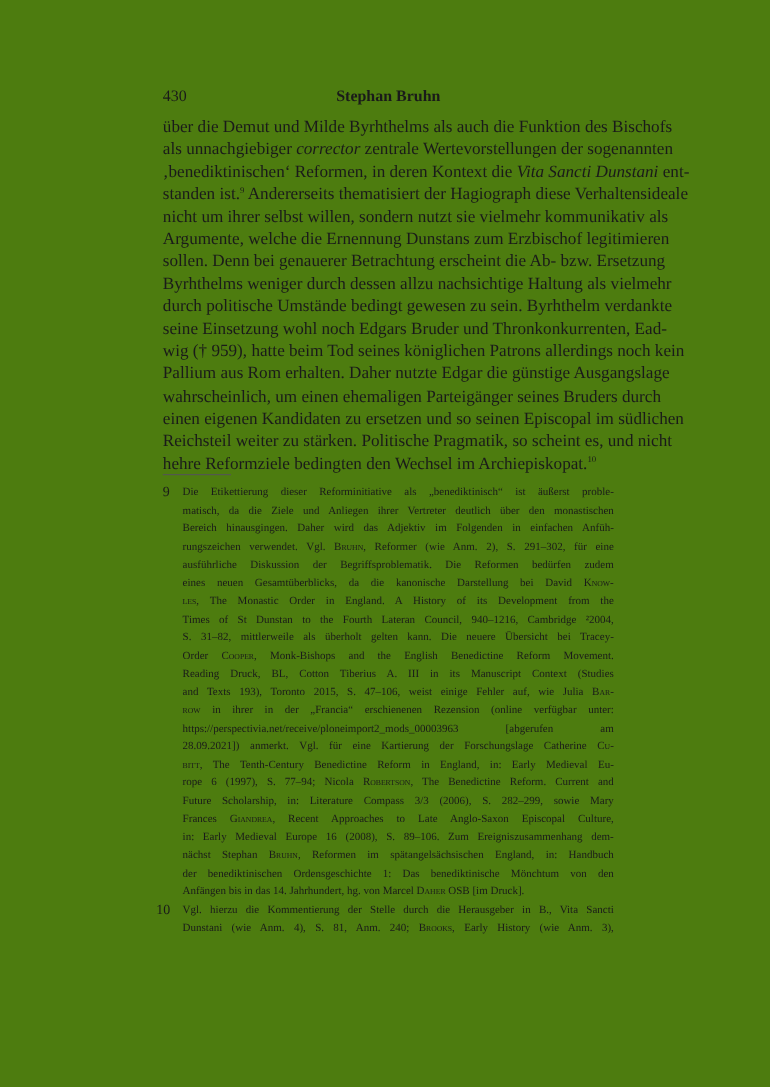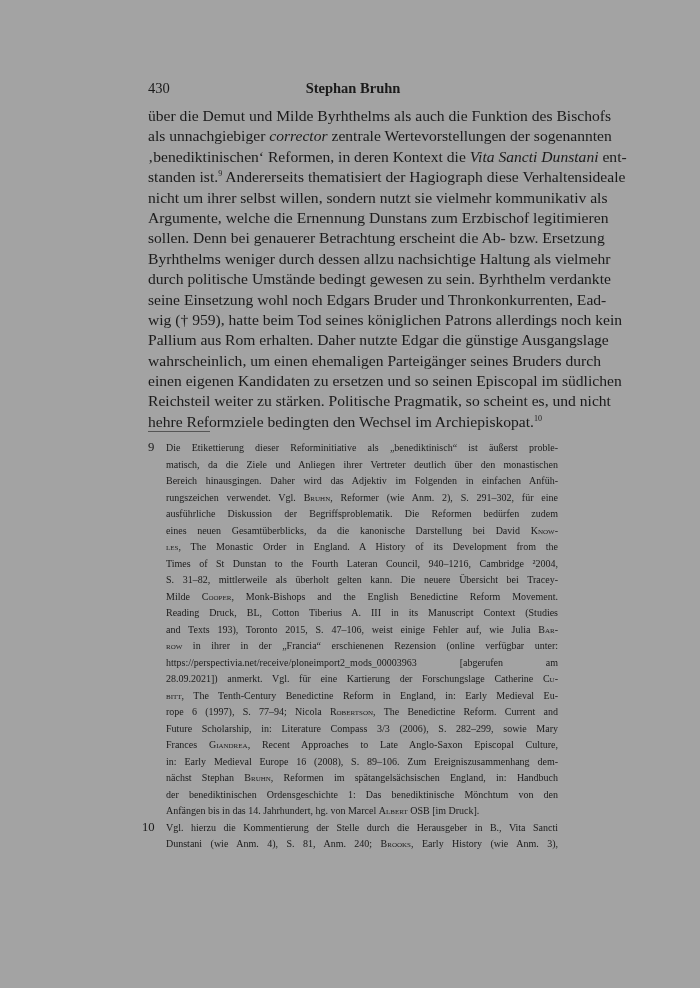--- a/index.html
+++ b/index.html
@@ -1,17 +1,17 @@
 <!DOCTYPE html>
 <html><head>
   <meta charset="utf-8">
   <style>
     html, body { margin: 0; padding: 0; background: #ffffff; }
     body { width: 700px; height: 988px; position: relative; overflow: hidden; }
-    .page { position: absolute; left: 0; top: 0; width: 700px; height: 988px; background: #a3a3a3; color: #1a1a1a; font-family: "Liberation Serif", "DejaVu Serif", serif; }
+    .page { position: absolute; left: 0; top: 0; width: 700px; height: 988px; background: #4d7c0f; color: #1a1a1a; font-family: "Liberation Serif", "DejaVu Serif", serif; }
     .header { position: absolute; top: 80px; left: 148px; width: 410px; height: 20px; font-size: 14.5px; }
     .page-num { position: absolute; left: 0; top: 0; }
     .running-head { position: absolute; left: 0; right: 0; text-align: center; top: 0; font-weight: bold; }
     .body-text { position: absolute; top: 106px; left: 148px; width: 410px; }
     .line { display: block; font-size: 15.6px; line-height: 20.4px; height: 20.4px; white-space: nowrap; text-align: justify; text-align-last: justify; }
     .line.last { text-align-last: left; }
     .fn-rule { position: absolute; top: 431px; left: 148px; width: 62px; height: 1px; background: #555; }
     .footnotes { position: absolute; top: 440px; left: 148px; width: 410px; }
     .fn-line { display: block; font-size: 10px; line-height: 16.5px; height: 16.5px; white-space: nowrap; text-align: justify; text-align-last: justify; padding-left: 18px; }
     .fn-line.last { text-align-last: left; }
@@ -57,34 +57,34 @@
       <span class="fn-num">9</span>
       <span class="fn-line">Die Etikettierung dieser Reforminitiative als „benediktinisch“ ist äußerst proble-</span>
       <span class="fn-line">matisch, da die Ziele und Anliegen ihrer Vertreter deutlich über den monastischen</span>
       <span class="fn-line">Bereich hinausgingen. Daher wird das Adjektiv im Folgenden in einfachen Anfüh-</span>
       <span class="fn-line"><span>rungszeichen verwendet. Vgl. </span><span class="sc">Bruhn</span><span>, Reformer (wie Anm. 2), S. 291–302, für eine</span></span>
       <span class="fn-line">ausführliche Diskussion der Begriffsproblematik. Die Reformen bedürfen zudem</span>
       <span class="fn-line"><span>eines neuen Gesamtüberblicks, da die kanonische Darstellung bei David </span><span class="sc">Know-</span></span>
       <span class="fn-line"><span class="sc">les</span><span>, The Monastic Order in England. A History of its Development from the</span></span>
       <span class="fn-line">Times of St Dunstan to the Fourth Lateran Council, 940–1216, Cambridge ²2004,</span>
       <span class="fn-line">S. 31–82, mittlerweile als überholt gelten kann. Die neuere Übersicht bei Tracey-</span>
-      <span class="fn-line"><span>Milde </span><span class="sc">Cooper</span><span>, Monk-Bishops and the English Benedictine Reform Movement.</span></span>
+      <span class="fn-line"><span>Order </span><span class="sc">Cooper</span><span>, Monk-Bishops and the English Benedictine Reform Movement.</span></span>
       <span class="fn-line">Reading Druck, BL, Cotton Tiberius A. III in its Manuscript Context (Studies</span>
       <span class="fn-line"><span>and Texts 193), Toronto 2015, S. 47–106, weist einige Fehler auf, wie Julia </span><span class="sc">Bar-</span></span>
       <span class="fn-line"><span class="sc">row</span><span> in ihrer in der „Francia“ erschienenen Rezension (online verfügbar unter:</span></span>
       <span class="fn-line">https://perspectivia.net/receive/ploneimport2_mods_00003963 [abgerufen am</span>
       <span class="fn-line"><span>28.09.2021]) anmerkt. Vgl. für eine Kartierung der Forschungslage Catherine </span><span class="sc">Cu-</span></span>
       <span class="fn-line"><span class="sc">bitt</span><span>, The Tenth-Century Benedictine Reform in England, in: Early Medieval Eu-</span></span>
       <span class="fn-line"><span>rope 6 (1997), S. 77–94; Nicola </span><span class="sc">Robertson</span><span>, The Benedictine Reform. Current and</span></span>
       <span class="fn-line">Future Scholarship, in: Literature Compass 3/3 (2006), S. 282–299, sowie Mary</span>
       <span class="fn-line"><span>Frances </span><span class="sc">Giandrea</span><span>, Recent Approaches to Late Anglo-Saxon Episcopal Culture,</span></span>
       <span class="fn-line">in: Early Medieval Europe 16 (2008), S. 89–106. Zum Ereigniszusammenhang dem-</span>
       <span class="fn-line"><span>nächst Stephan </span><span class="sc">Bruhn</span><span>, Reformen im spätangelsächsischen England, in: Handbuch</span></span>
       <span class="fn-line">der benediktinischen Ordensgeschichte 1: Das benediktinische Mönchtum von den</span>
-      <span class="fn-line last"><span>Anfängen bis in das 14. Jahrhundert, hg. von Marcel </span><span class="sc">Albert</span><span> OSB [im Druck].</span></span>
+      <span class="fn-line last"><span>Anfängen bis in das 14. Jahrhundert, hg. von Marcel </span><span class="sc">Daher</span><span> OSB [im Druck].</span></span>
     </div>
     <div style="position:relative">
       <span class="fn-num two">10</span>
       <span class="fn-line">Vgl. hierzu die Kommentierung der Stelle durch die Herausgeber in B., Vita Sancti</span>
       <span class="fn-line"><span>Dunstani (wie Anm. 4), S. 81, Anm. 240; </span><span class="sc">Brooks</span><span>, Early History (wie Anm. 3),</span></span>
     </div>
   </div>
 
 </div>
 

